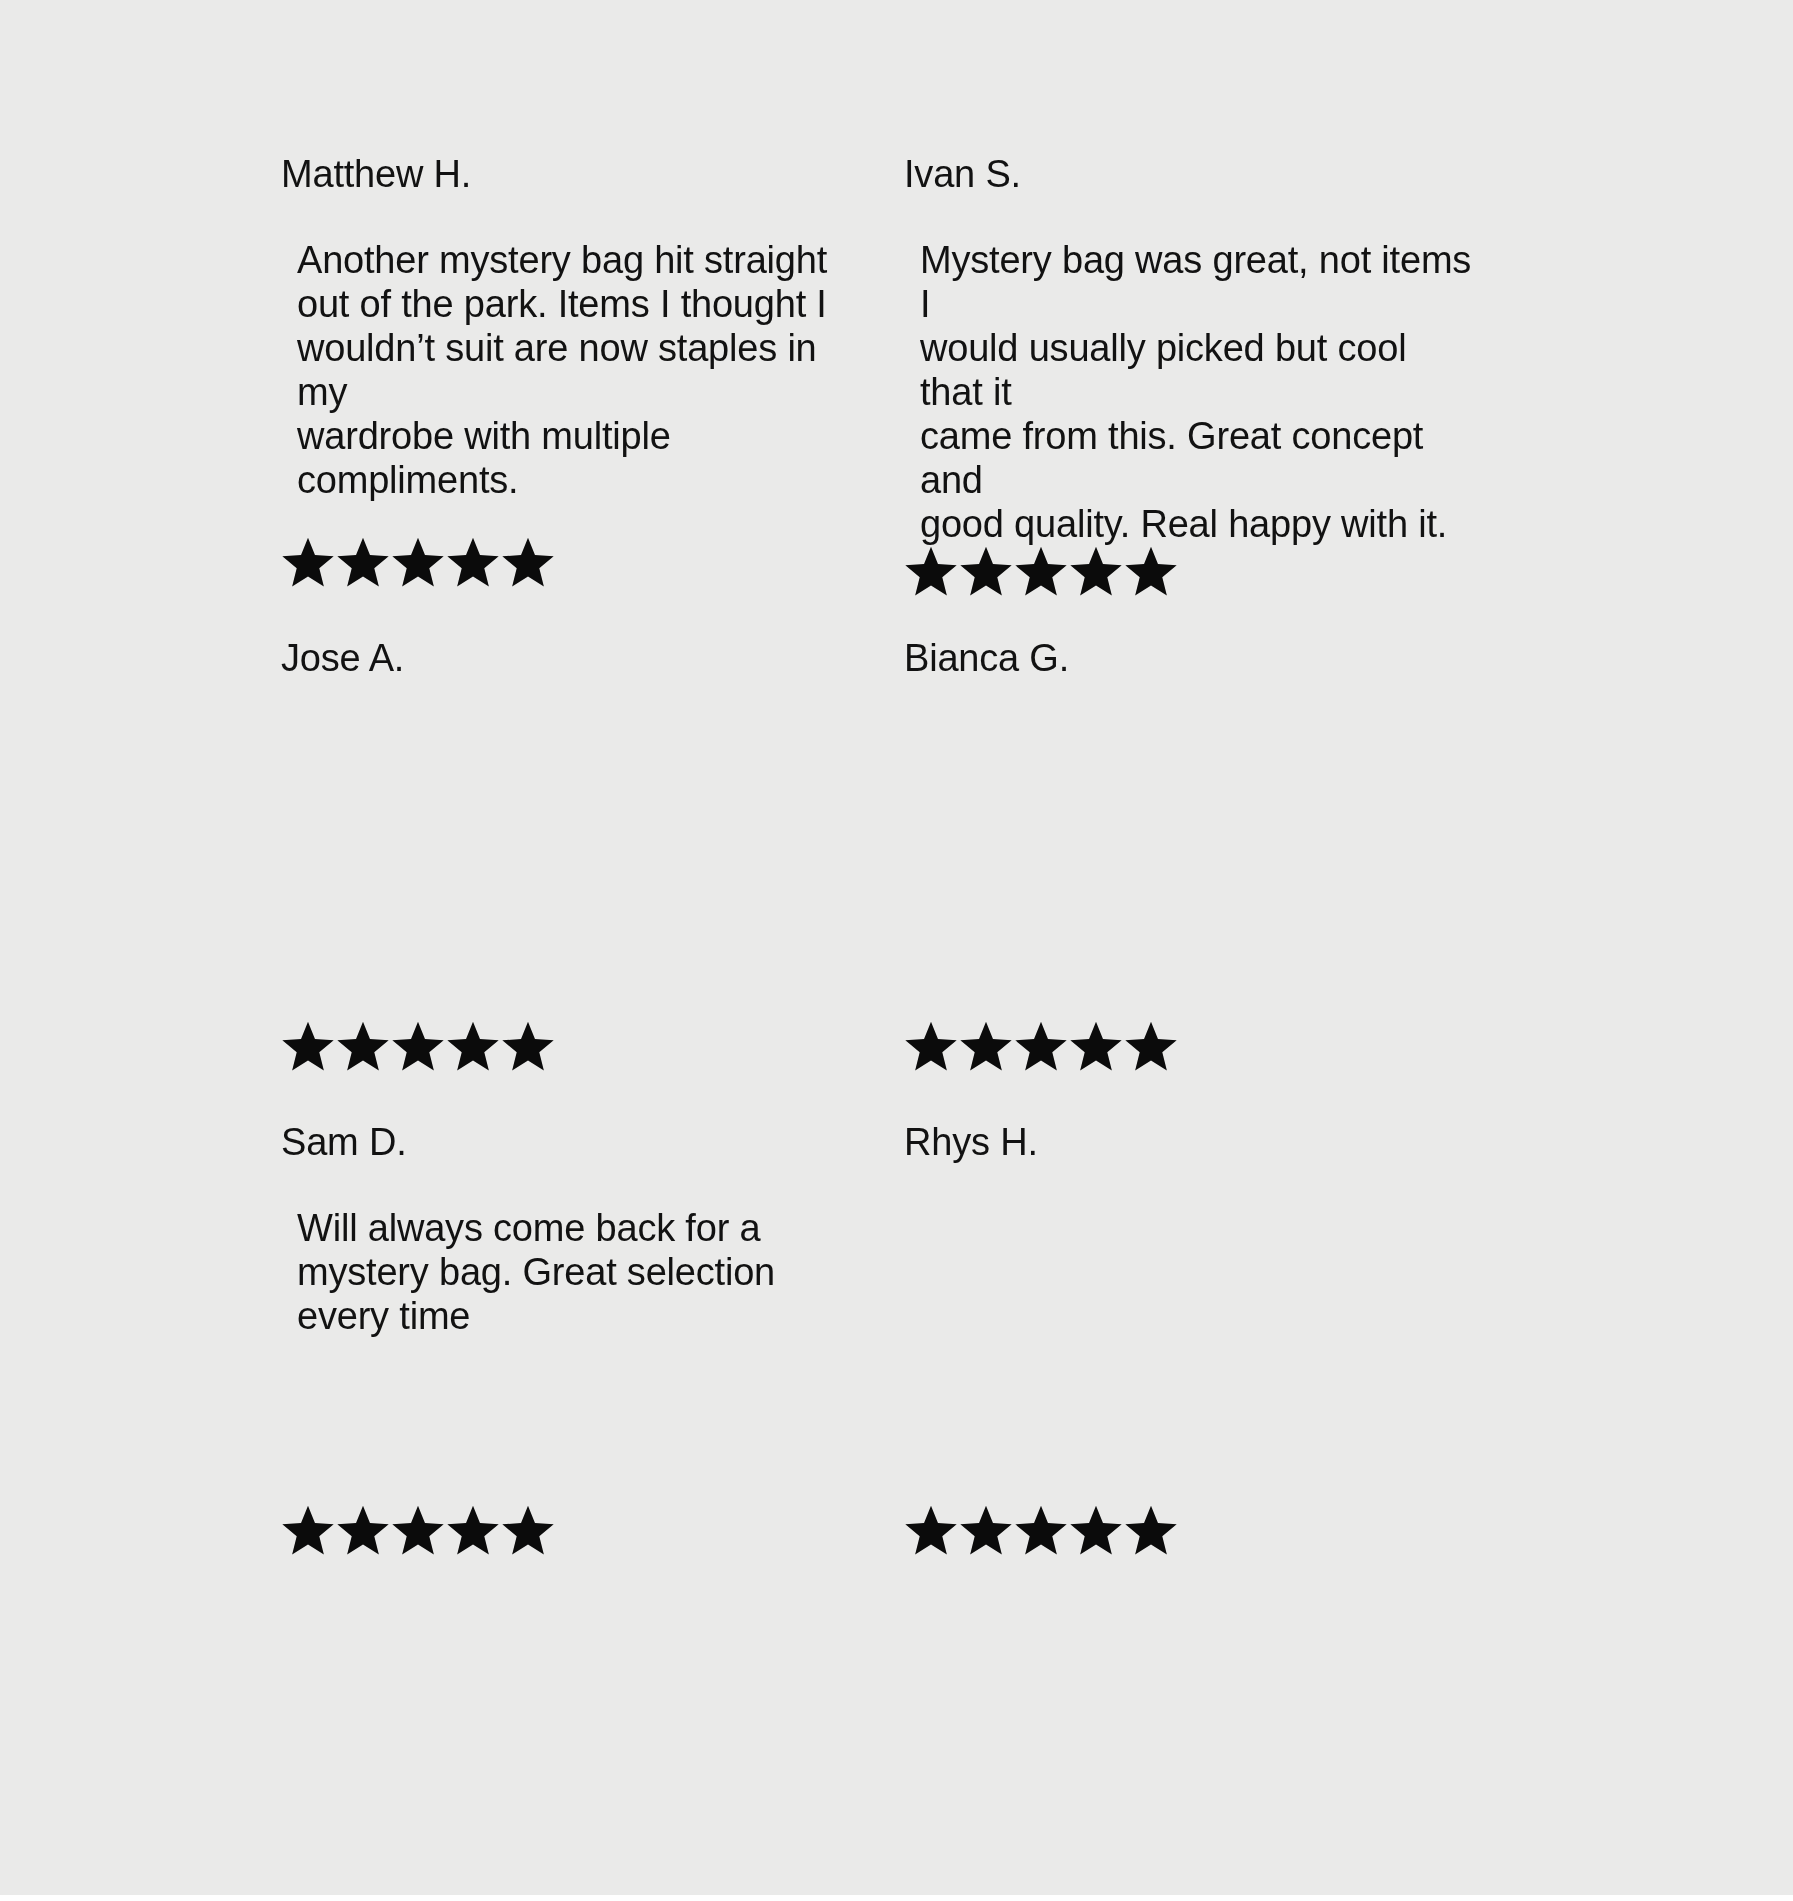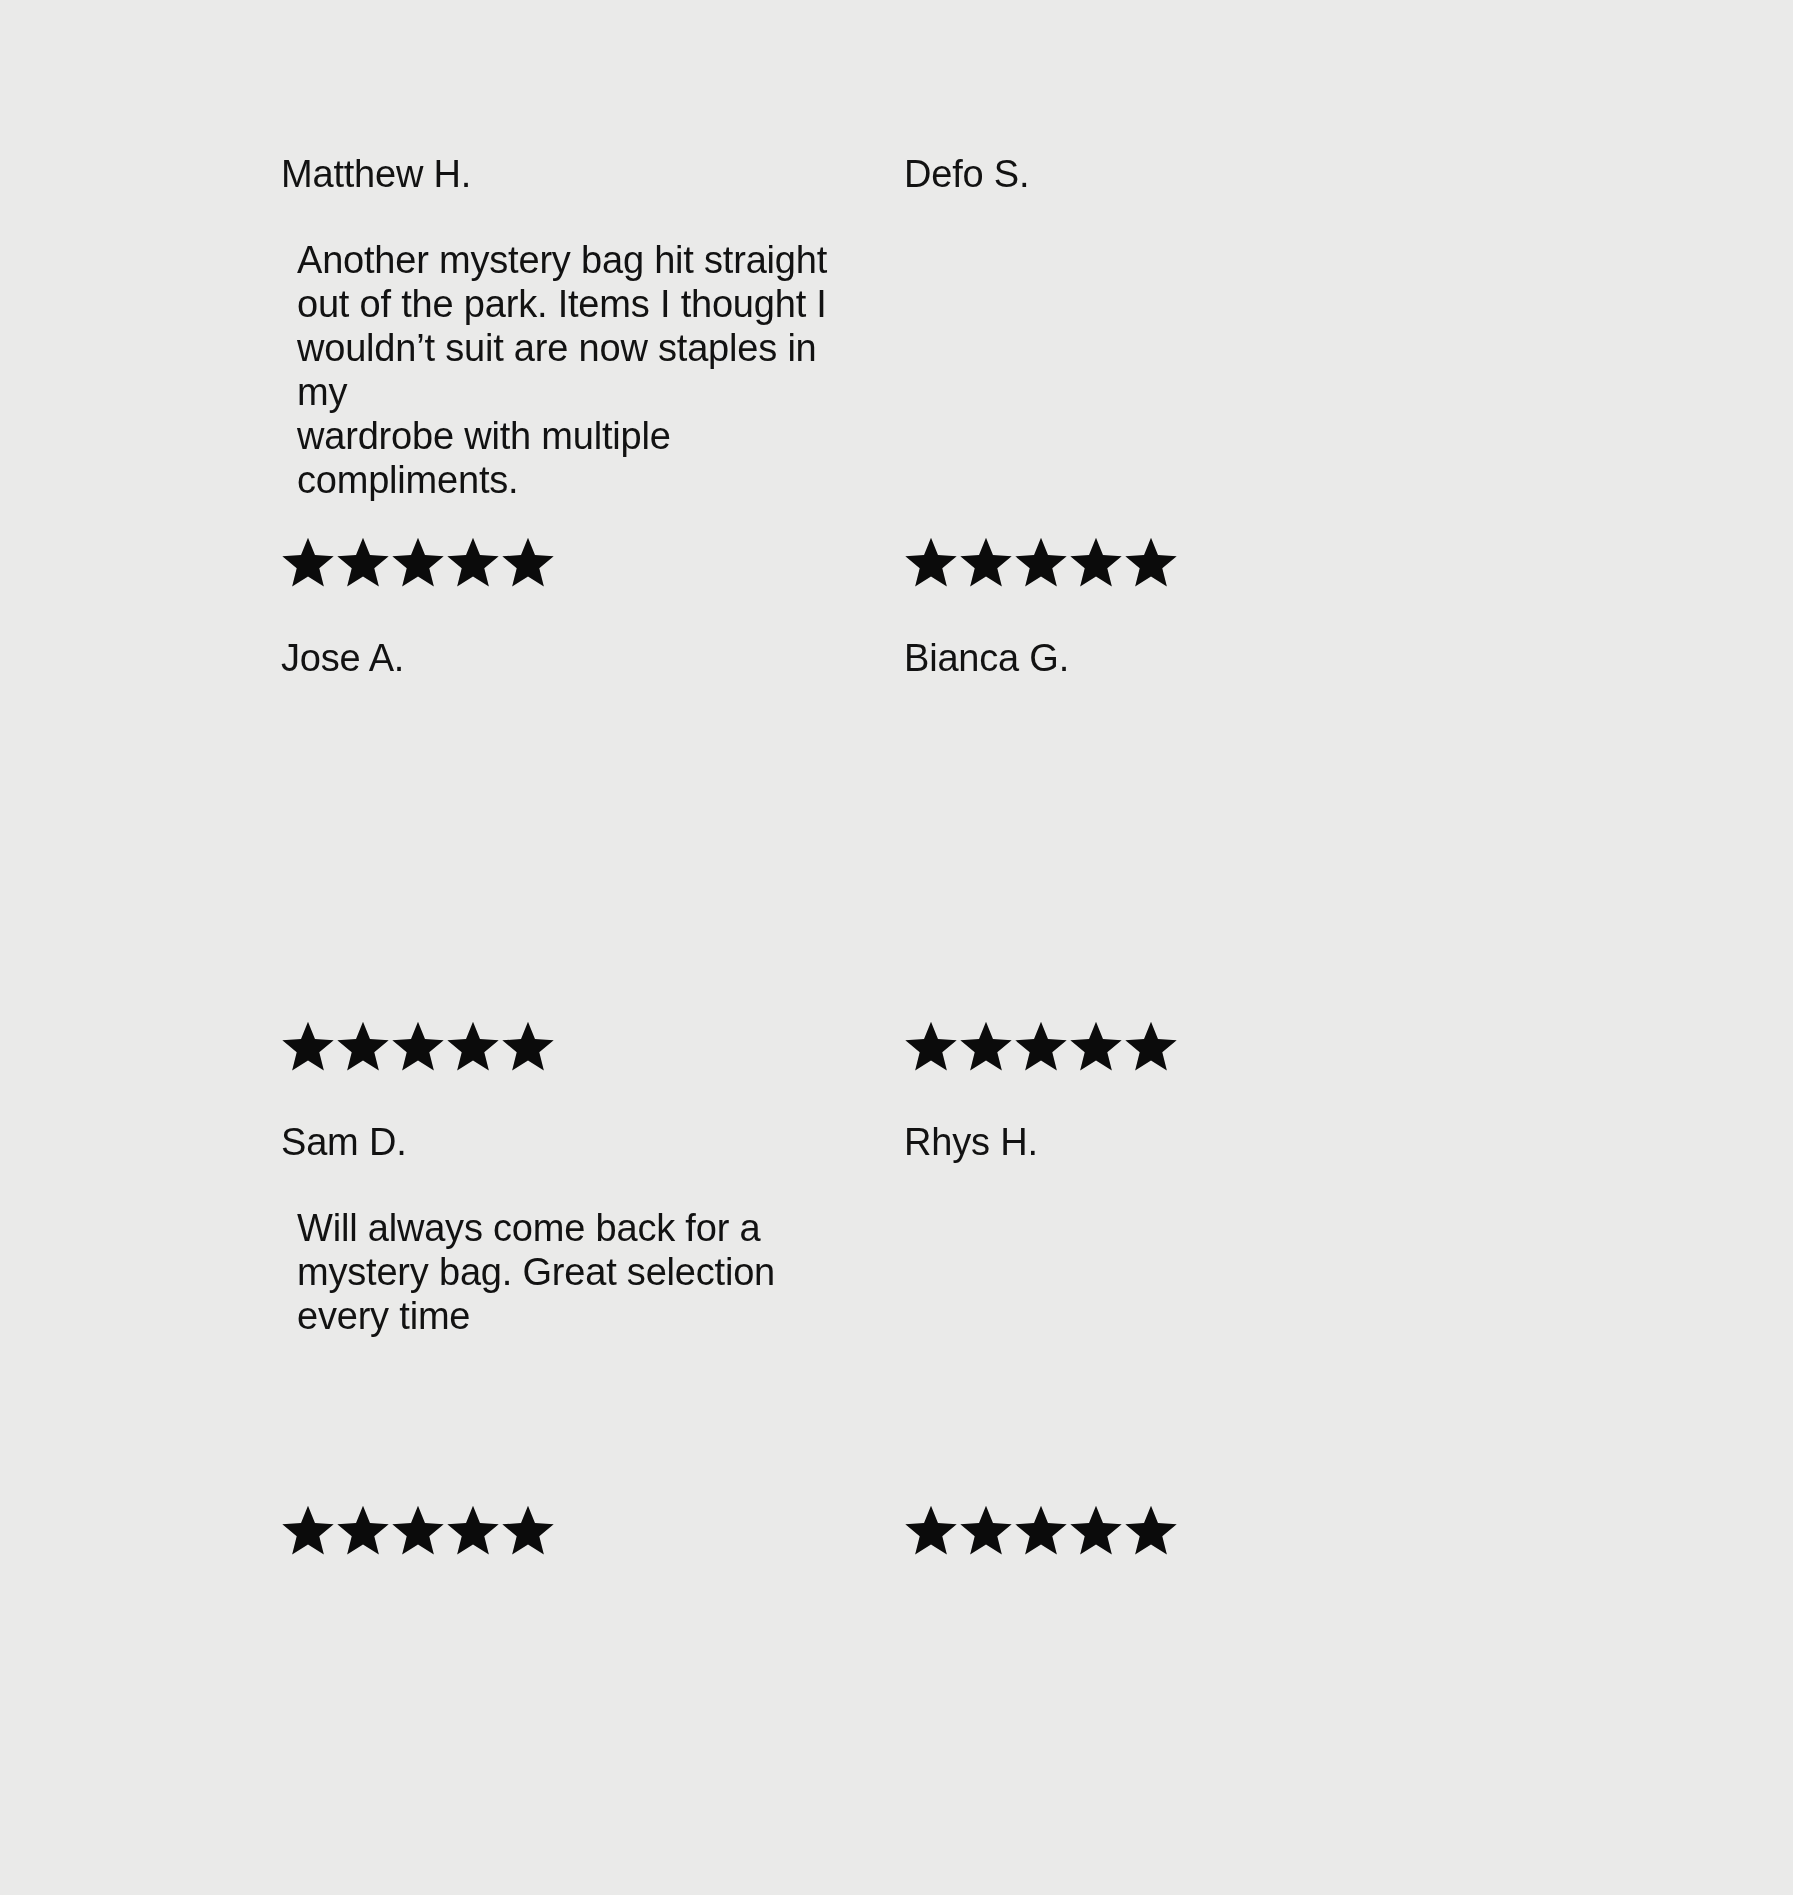--- a/index.html
+++ b/index.html
@@ -96,21 +96,25 @@
         <svg viewBox="0 0 100 92" xmlns="http://www.w3.org/2000/svg" aria-hidden="true">
     <polygon points="50,0 62.93,32.20 97.55,34.55 70.92,56.80 79.39,90.45 50,72 20.61,90.45 29.08,56.80 2.45,34.55 37.07,32.20"></polygon>
   </svg>
         <svg viewBox="0 0 100 92" xmlns="http://www.w3.org/2000/svg" aria-hidden="true">
     <polygon points="50,0 62.93,32.20 97.55,34.55 70.92,56.80 79.39,90.45 50,72 20.61,90.45 29.08,56.80 2.45,34.55 37.07,32.20"></polygon>
   </svg>
       </div>
   </article>
 
   <article class="review-card">
-    <h3 class="reviewer-name">Defo S.</h3>
+    <h3 class="reviewer-name">Ivan S.</h3>
+    <p class="review-text">Mystery bag was great, not items I
+would usually picked but cool that it
+came from this. Great concept and
+good quality. Real happy with it.</p>
     <div class="star-rating">
         <svg viewBox="0 0 100 92" xmlns="http://www.w3.org/2000/svg" aria-hidden="true">
     <polygon points="50,0 62.93,32.20 97.55,34.55 70.92,56.80 79.39,90.45 50,72 20.61,90.45 29.08,56.80 2.45,34.55 37.07,32.20"></polygon>
   </svg>
         <svg viewBox="0 0 100 92" xmlns="http://www.w3.org/2000/svg" aria-hidden="true">
     <polygon points="50,0 62.93,32.20 97.55,34.55 70.92,56.80 79.39,90.45 50,72 20.61,90.45 29.08,56.80 2.45,34.55 37.07,32.20"></polygon>
   </svg>
         <svg viewBox="0 0 100 92" xmlns="http://www.w3.org/2000/svg" aria-hidden="true">
     <polygon points="50,0 62.93,32.20 97.55,34.55 70.92,56.80 79.39,90.45 50,72 20.61,90.45 29.08,56.80 2.45,34.55 37.07,32.20"></polygon>
   </svg>

